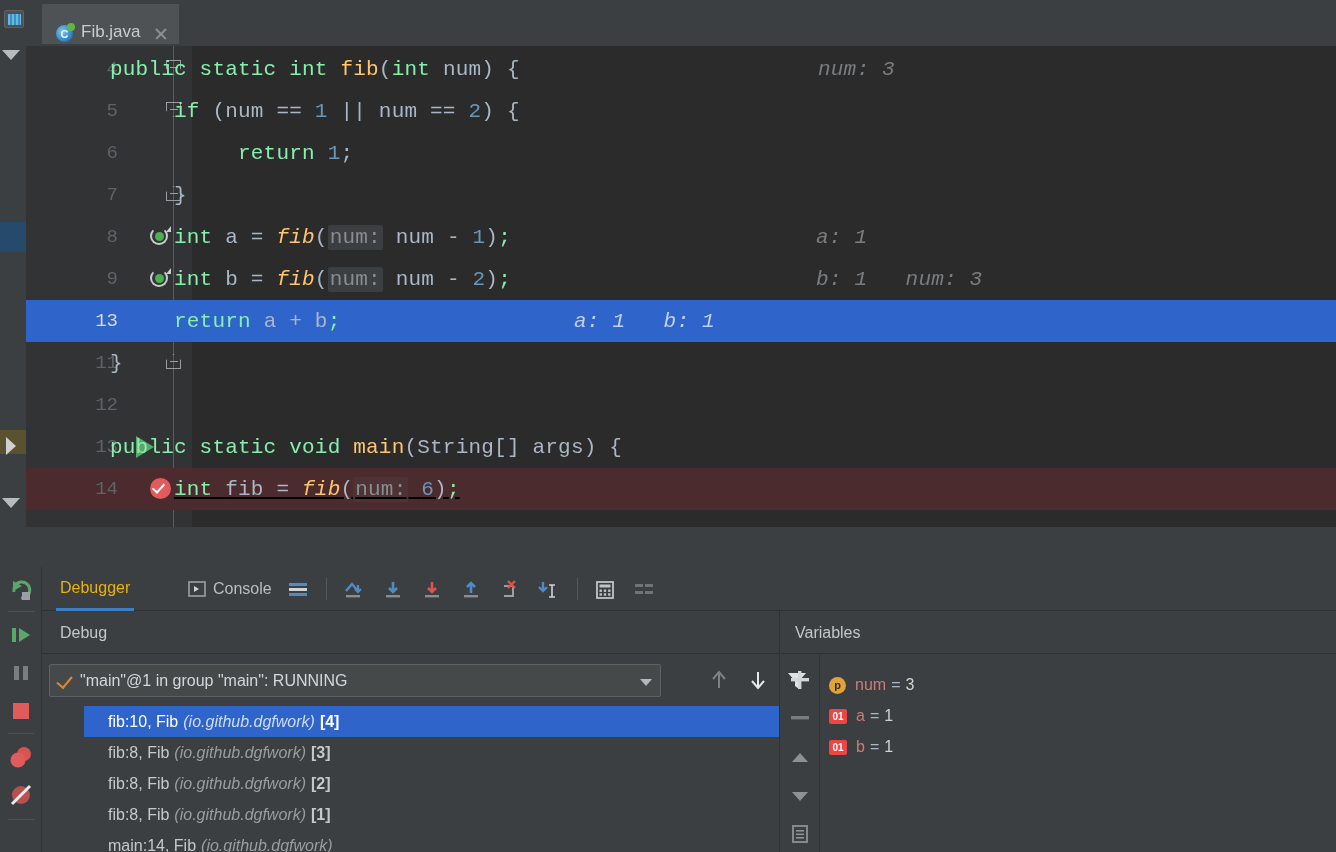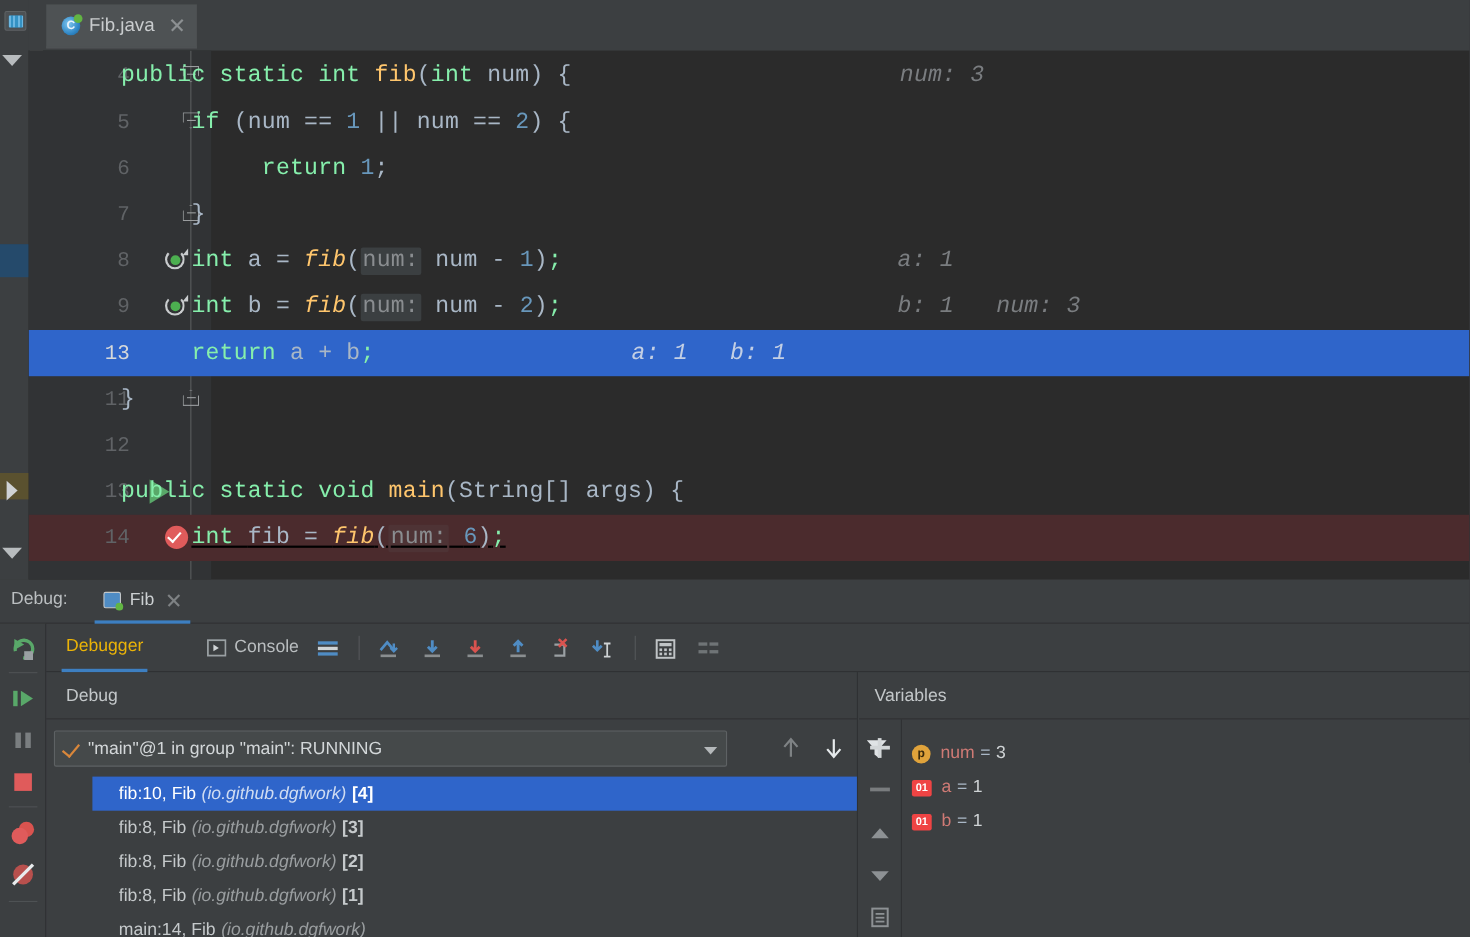--- a/index.html
+++ b/index.html
@@ -53,21 +53,21 @@
     position: absolute; left: 0; width: 27px; height: 30px;
   }
 
   
   .tabbar {
     position: absolute; left: 26px; top: 0; right: 0; height: 46px;
     background: #3c3f41;
   }
   .tab {
     position: absolute; left: 16px; top: 4px; height: 40px;
-    background: #4e5254; display: flex; align-items: center;
+    background: #4e5254; display: flex; align-items: flex-end;
     padding: 0 10px 0 14px; border-bottom: 2px solid #4e5254;
   }
   .tab-icon {
     width: 17px; height: 17px; border-radius: 50%;
     background: radial-gradient(circle at 38% 38%, #7ec6ef 0%, #2f86c5 62%, #1d5e8e 100%);
     position: relative; margin-right: 8px; flex: 0 0 auto;
   }
   .tab-icon::before {
     content: "C"; position: absolute; left: 0; top: 0; width: 100%; height: 100%;
     display: flex; align-items: center; justify-content: center;
@@ -428,28 +428,20 @@
           <div class="ic-bp" style="top: 10px;">
             <div class="chk"></div>
           </div>
           <div class="code" style="left: 148px; text-decoration: underline;"><span class="kw">int </span><span class="pl">fib = </span><span class="mth">fib</span><span class="pl">(</span><span class="pchip pchip-dark">num:</span><span class="pl"> </span><span class="num">6</span><span class="pl">)</span><span class="kw">;</span></div>
         </div>
       </div>
   </div>
 
   <div class="debug-panel">
 
-    <div class="debug-head">
-      <div class="debug-label">Debug:</div>
-      <div class="run-tab">
-        <span class="run-tab-icon"></span>
-        <span class="run-tab-label">Fib</span>
-        <span class="run-tab-close"></span>
-      </div>
-    </div>
 
     <div class="dbg-rail">
       <div class="rail-btn" style="top:8px;">
         <svg width="28" height="28" viewBox="0 0 28 28">
           <path d="M7 17 A8 8 0 1 1 14 23" fill="none" stroke="#59a869" stroke-width="3"></path>
           <path d="M6 6 L6 16 L15 11 Z" fill="#59a869"></path>
           <rect x="15" y="17" width="8" height="8" fill="#9aa0a3"></rect>
         </svg>
       </div>
       <div class="rail-sep" style="top:44px;"></div>

